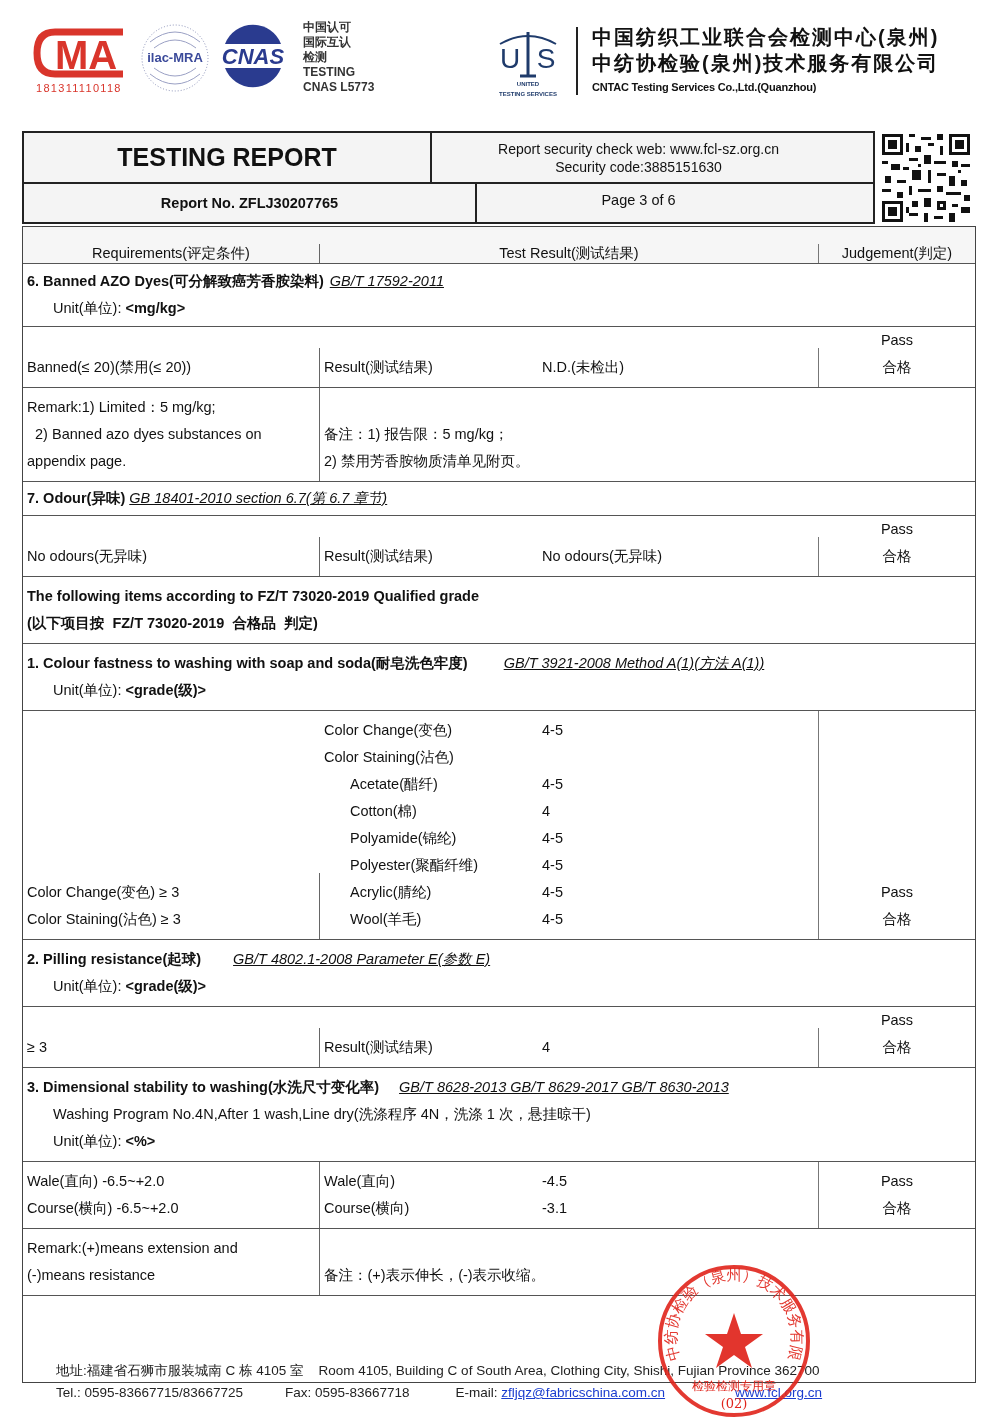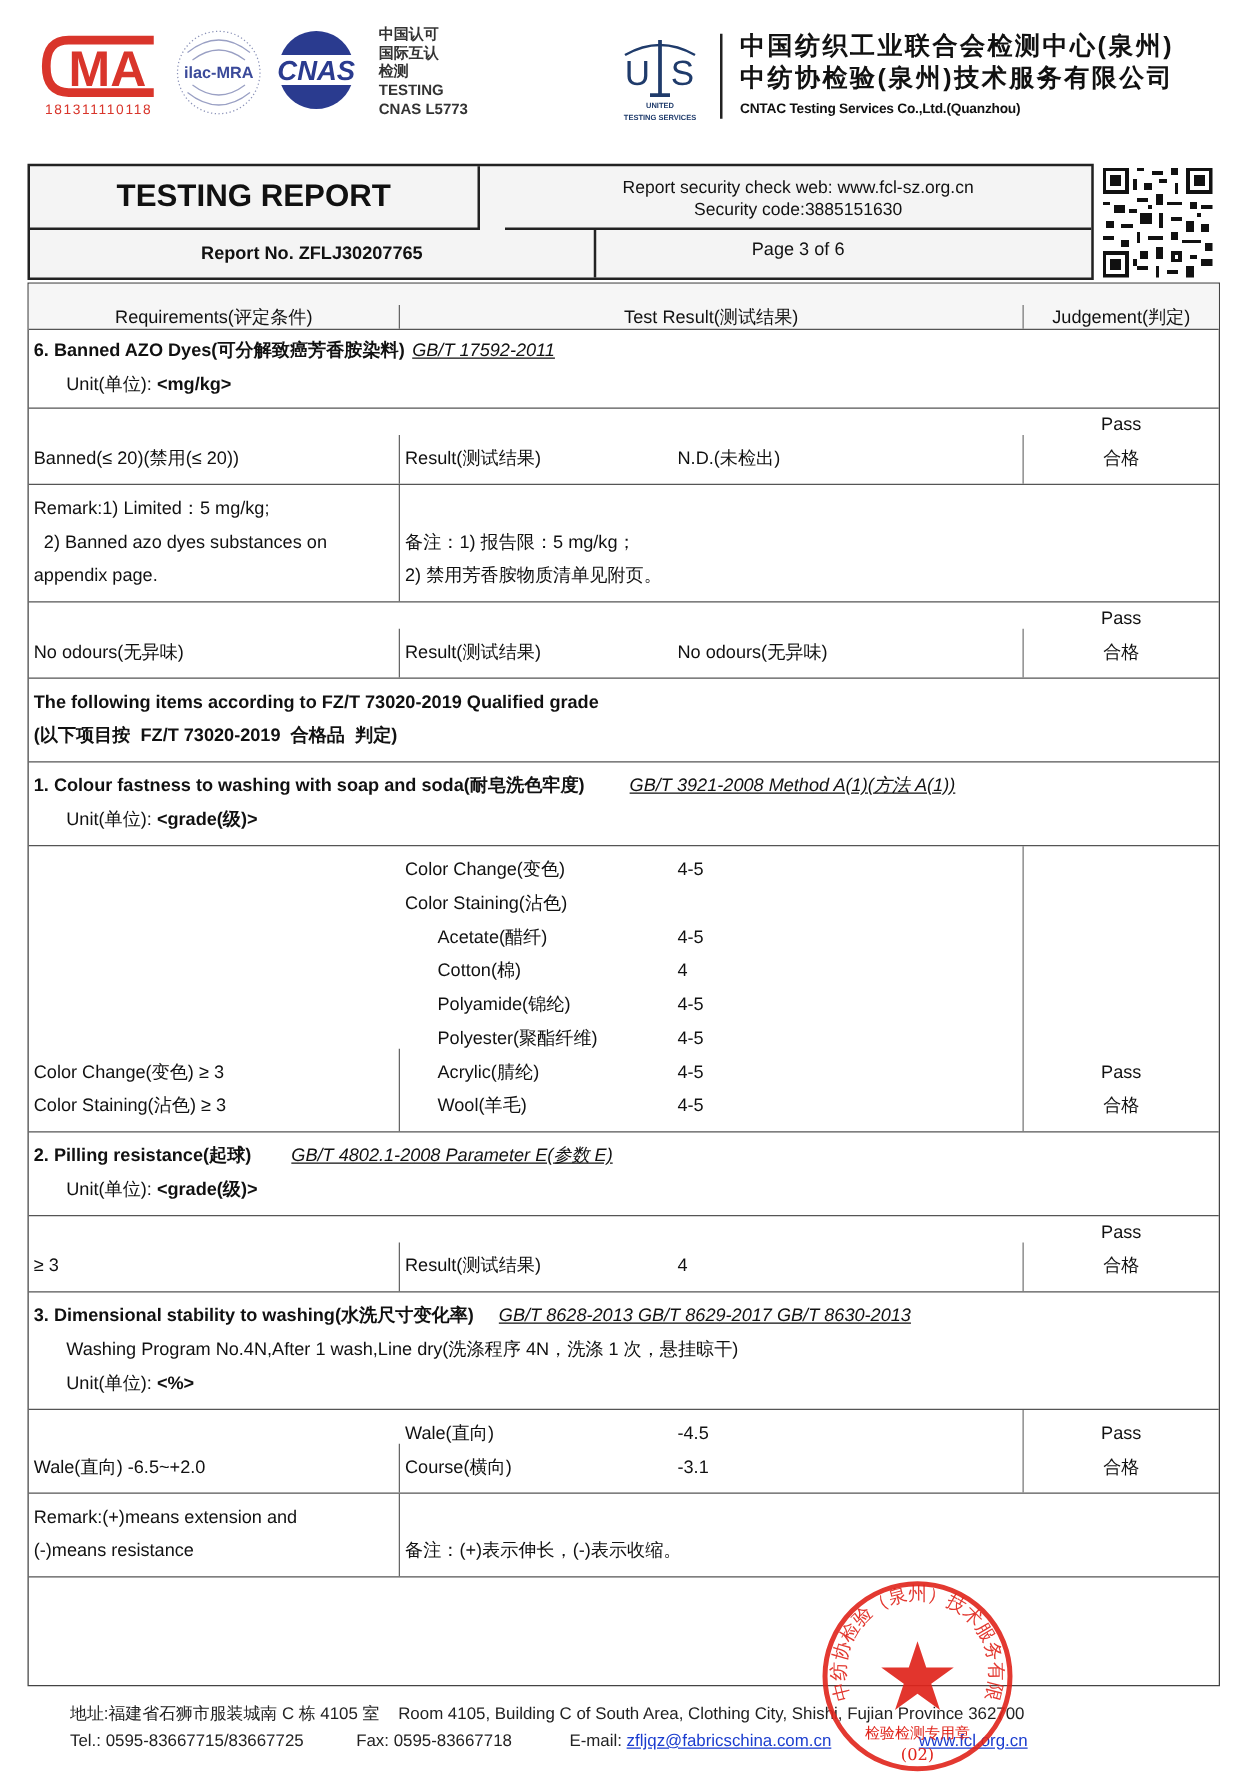--- a/index.html
+++ b/index.html
@@ -18,21 +18,21 @@
   .org { left:592px; top:24px; color:#111; }
   .org .cn1 { font-size:20px; font-weight:bold; letter-spacing:2px; line-height:26px; }
   .org .cn2 { font-size:20px; font-weight:bold; letter-spacing:2px; line-height:26px; }
   .org .en  { font-size:11px; font-weight:bold; line-height:22px; letter-spacing:-0.2px; }
 
   
   .title-block { left:22px; top:131px; width:853px; height:93px; border:2px solid #222;
                  background:#f4f4f4; box-sizing:border-box; }
   .tb-cell { position:absolute; box-sizing:border-box; display:flex; align-items:center;
              justify-content:center; text-align:center; }
-  .tb-title { left:0; top:0; width:360px; height:51px; border-right:2px solid #222;
+  .tb-title { left:0; top:0; width:408px; height:51px; border-right:2px solid #222;
               border-bottom:2px solid #222; font-size:25px; font-weight:bold; }
   .tb-sec { left:380px; top:0; width:469px; height:51px; border-bottom:2px solid #222;
             font-size:14px; line-height:18px; flex-direction:column; }
   .tb-rep { left:0; top:51px; width:453px; height:38px; border-right:2px solid #222;
             font-size:14.5px; font-weight:bold; }
   .tb-page { left:380px; top:51px; width:469px; height:32px; font-size:14.5px; }
   .qr { left:882px; top:134px; width:88px; height:88px; }
 
   
   .main { left:22px; top:226px; width:954px; border:1.5px solid #444; box-sizing:border-box; }
@@ -211,20 +211,25 @@
       <div class="ln">Remark:1) Limited：5 mg/kg;</div>
       <div class="ln" style="white-space:pre">  2) Banned azo dyes substances on</div>
       <div class="ln">appendix page.</div>
     </div>
     <div class="c23">
       <div class="ln">备注：1) 报告限：5 mg/kg；</div>
       <div class="ln">2) 禁用芳香胺物质清单见附页。</div>
     </div>
   </div>
 
+  <div class="row">
+    <div class="full" style="padding-top:3px;padding-bottom:3px;">
+      <div class="ln"><span class="b">7. Odour(异味)</span><span class="std" style="margin-left:4px">GB 18401-2010 section 6.7(第 6.7 章节)</span></div>
+    </div>
+  </div>
   <div class="row" style="height:60px">
     <div class="c1">
         <div class="ln">No odours(无异味)</div>
       </div>
     <div class="c2">
         <div class="ln kv">
           <span class="k">Result(测试结果)</span>
           <span>No odours(无异味)</span>
         </div>
       </div>
@@ -314,20 +319,21 @@
   <div class="row">
     <div class="full">
       <div class="ln"><span class="b">3. Dimensional stability to washing(水洗尺寸变化率)</span><span class="std" style="margin-left:20px">GB/T 8628-2013 GB/T 8629-2017 GB/T 8630-2013</span></div>
       <div class="ln ind">Washing Program No.4N,After 1 wash,Line dry(洗涤程序 4N，洗涤 1 次，悬挂晾干)</div>
       <div class="ln ind"><span>Unit(单位): </span><span class="b">&lt;%&gt;</span></div>
     </div>
   </div>
   <div class="row">
     <div class="c1">
       <div class="ln">Wale(直向) -6.5~+2.0</div>
+      <div class="ln">Course(横向) -6.5~+2.0</div>
     </div>
     <div class="c2">
       <div class="ln kv">
           <span class="k">Wale(直向)</span>
           <span>-4.5</span>
         </div>
       <div class="ln kv">
           <span class="k">Course(横向)</span>
           <span>-3.1</span>
         </div>

